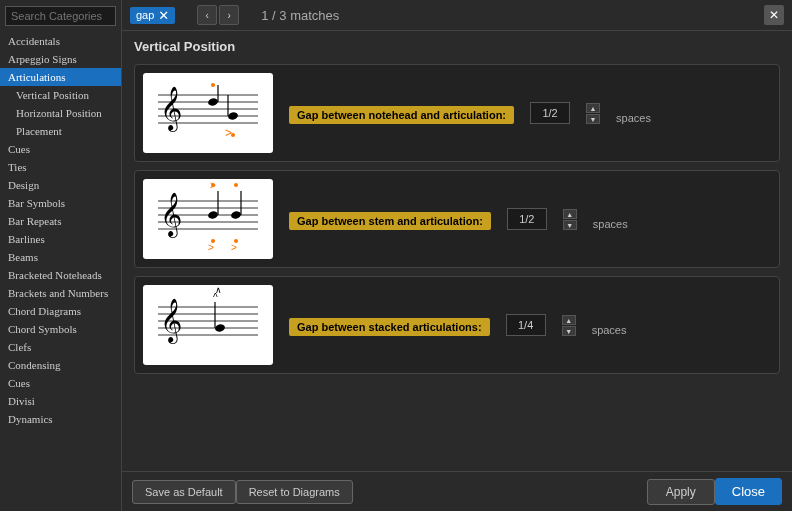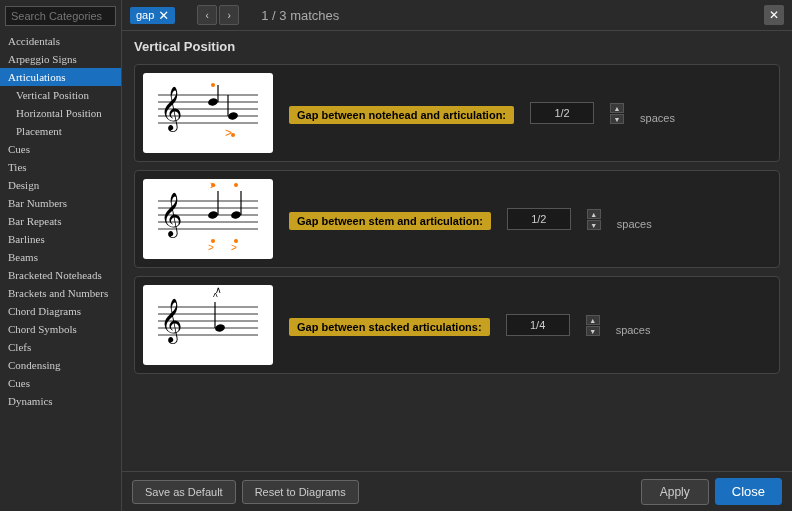--- a/index.html
+++ b/index.html
@@ -221,21 +221,21 @@
       font-size: 11px;
       font-weight: bold;
       border-radius: 2px;
       white-space: nowrap;
     }
 
     .card-value-input {
       background: #1a1a1a;
       border: 1px solid #555;
       color: #ccc;
-      width: 64px;
+      width: 40px;
       height: 22px;
       text-align: center;
       font-size: 11px;
       padding: 0 2px;
     }
 
     .spinner {
       display: flex;
       flex-direction: column;
       gap: 1px;
@@ -260,21 +260,21 @@
       color: #aaa;
     }
 
     
     .bottom-bar {
       display: flex;
       align-items: center;
       padding: 6px 10px;
       background: #2a2a2a;
       border-top: 1px solid #444;
-      gap: 6px;
+      gap: 0;
     }
 
     .btn-default {
       background: #3a3a3a;
       border: 1px solid #666;
       color: #ccc;
       padding: 5px 12px;
       cursor: pointer;
       font-size: 11px;
       border-radius: 3px;
@@ -314,31 +314,32 @@
 
     <div class="sidebar-item">Accidentals</div>
         <div class="sidebar-item">Arpeggio Signs</div>
         <div class="sidebar-item active">Articulations</div>
         <div class="sidebar-item sub-item">Vertical Position</div>
         <div class="sidebar-item sub-item">Horizontal Position</div>
         <div class="sidebar-item sub-item">Placement</div>
         <div class="sidebar-item">Cues</div>
         <div class="sidebar-item">Ties</div>
         <div class="sidebar-item">Design</div>
-        <div class="sidebar-item">Bar Numbers</div>
+        <div class="sidebar-item">Bar Symbols</div>
         <div class="sidebar-item">Bar Repeats</div>
         <div class="sidebar-item">Barlines</div>
         <div class="sidebar-item">Beams</div>
         <div class="sidebar-item">Bracketed Noteheads</div>
         <div class="sidebar-item">Brackets and Numbers</div>
         <div class="sidebar-item">Chord Diagrams</div>
         <div class="sidebar-item">Chord Symbols</div>
         <div class="sidebar-item">Clefs</div>
         <div class="sidebar-item">Condensing</div>
         <div class="sidebar-item">Cues</div>
+        <div class="sidebar-item">Divisi</div>
         <div class="sidebar-item">Dynamics</div>
       </div>
   </div>
 
   <div class="content">
 
     <div class="top-bar">
       <div class="search-tag">
         <span>gap</span>
         <span class="search-tag-close">✕</span>

